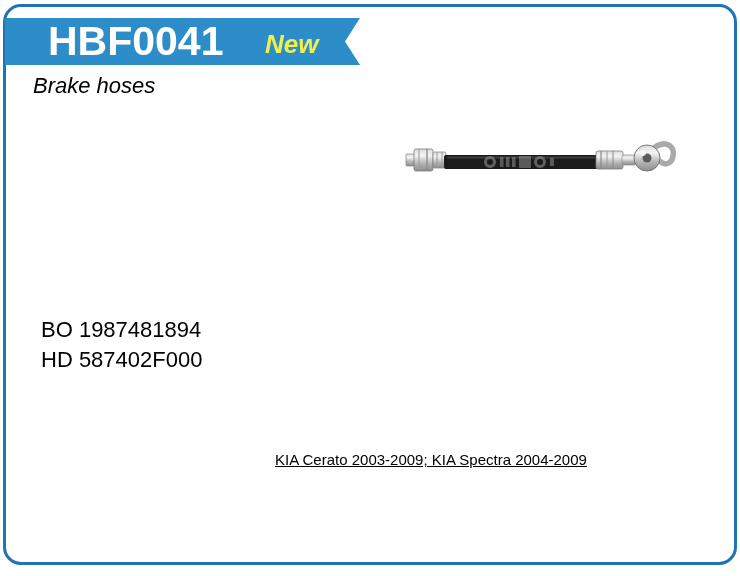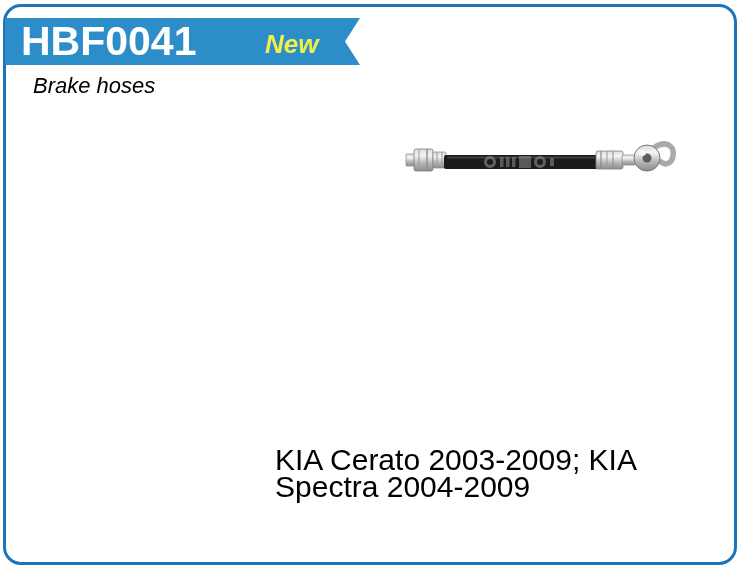--- a/index.html
+++ b/index.html
@@ -22,21 +22,21 @@
   .banner {
     position: absolute;
     left: 5px; top: 18px;
     width: 355px; height: 47px;
     background: var(--banner, #2d8dc8);
     clip-path: polygon(0 0, 100% 0, calc(100% - 15px) 50%, 100% 100%, 0 100%);
     display: flex;
     align-items: center;
   }
   .part-no {
-    margin-left: 16px;
+    margin-left: 43px;
     font-size: 41px;
     font-weight: bold;
     color: #ffffff;
     letter-spacing: 0px;
     white-space: nowrap;
   }
   .badge {
     position: absolute;
     left: 260px;
     top: 0; height: 53px;
@@ -63,22 +63,23 @@
     position: absolute;
     left: 41px; top: 315px;
     font-size: 22px;
     line-height: 30px;
     white-space: nowrap;
   }
   .apps {
     position: absolute;
     left: 275px; top: 446px;
     width: 435px;
-    font-size: 30px;
+    font-size: 15px;
     line-height: 27px;
+    text-decoration: underline;
   }
 </style>
 </head>
 <body>
 
 <div class="page">
 
   <div class="card-border"></div>
 
   <div class="banner">
@@ -133,17 +134,19 @@
 
     <g>
       <path d="M255 17 C266 10 275 16 273 26 C272 33 266 36 261 32" fill="none" stroke="#aaaaaa" stroke-width="5.5" stroke-linecap="round"></path>
       <circle cx="247" cy="28" r="13" fill="url(#metal)" stroke="#767676" stroke-width="1"></circle>
       <circle cx="247" cy="28" r="4.5" fill="#5b5b5b"></circle>
       <circle cx="243" cy="23" r="3" fill="#f7f7f7" opacity="0.8"></circle>
     </g>
   </svg>
 
   <div class="codes">
+    <div>BO 1987481894</div>
+    <div>HD 587402F000</div>
   </div>
 
   <div class="apps">KIA Cerato 2003-2009; KIA Spectra 2004-2009</div>
 
 </div>
 
 </body></html>

